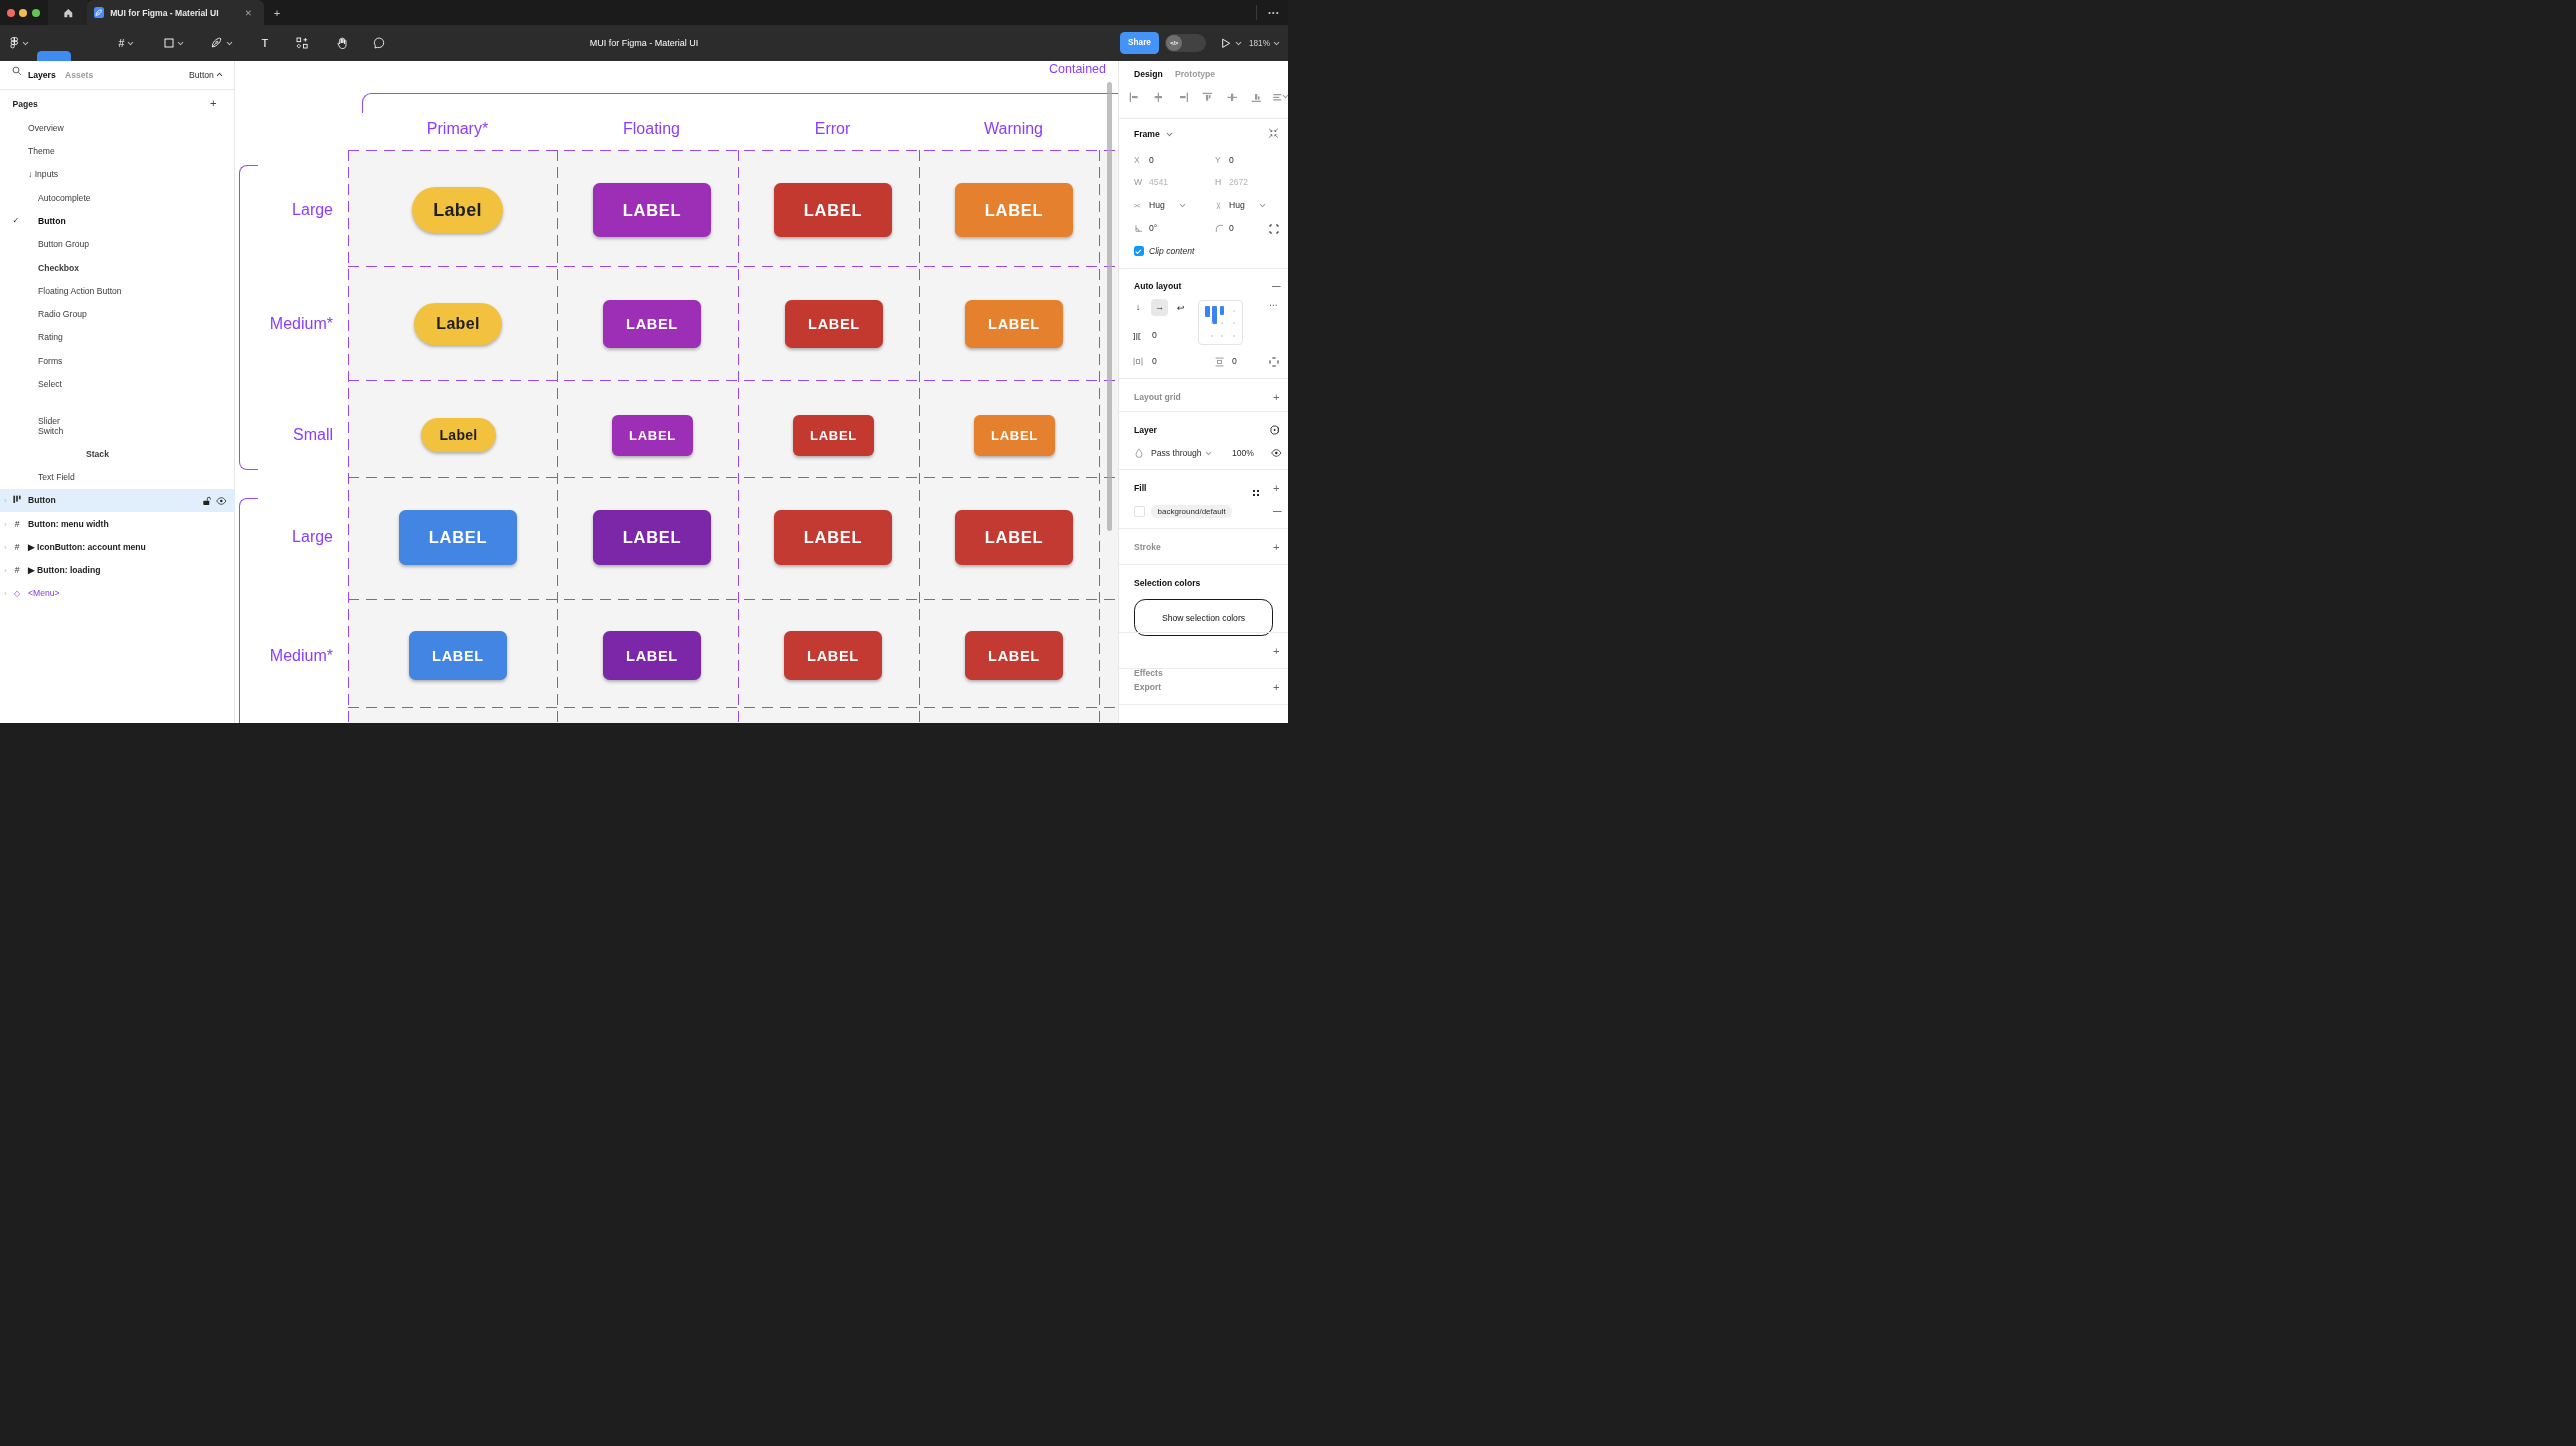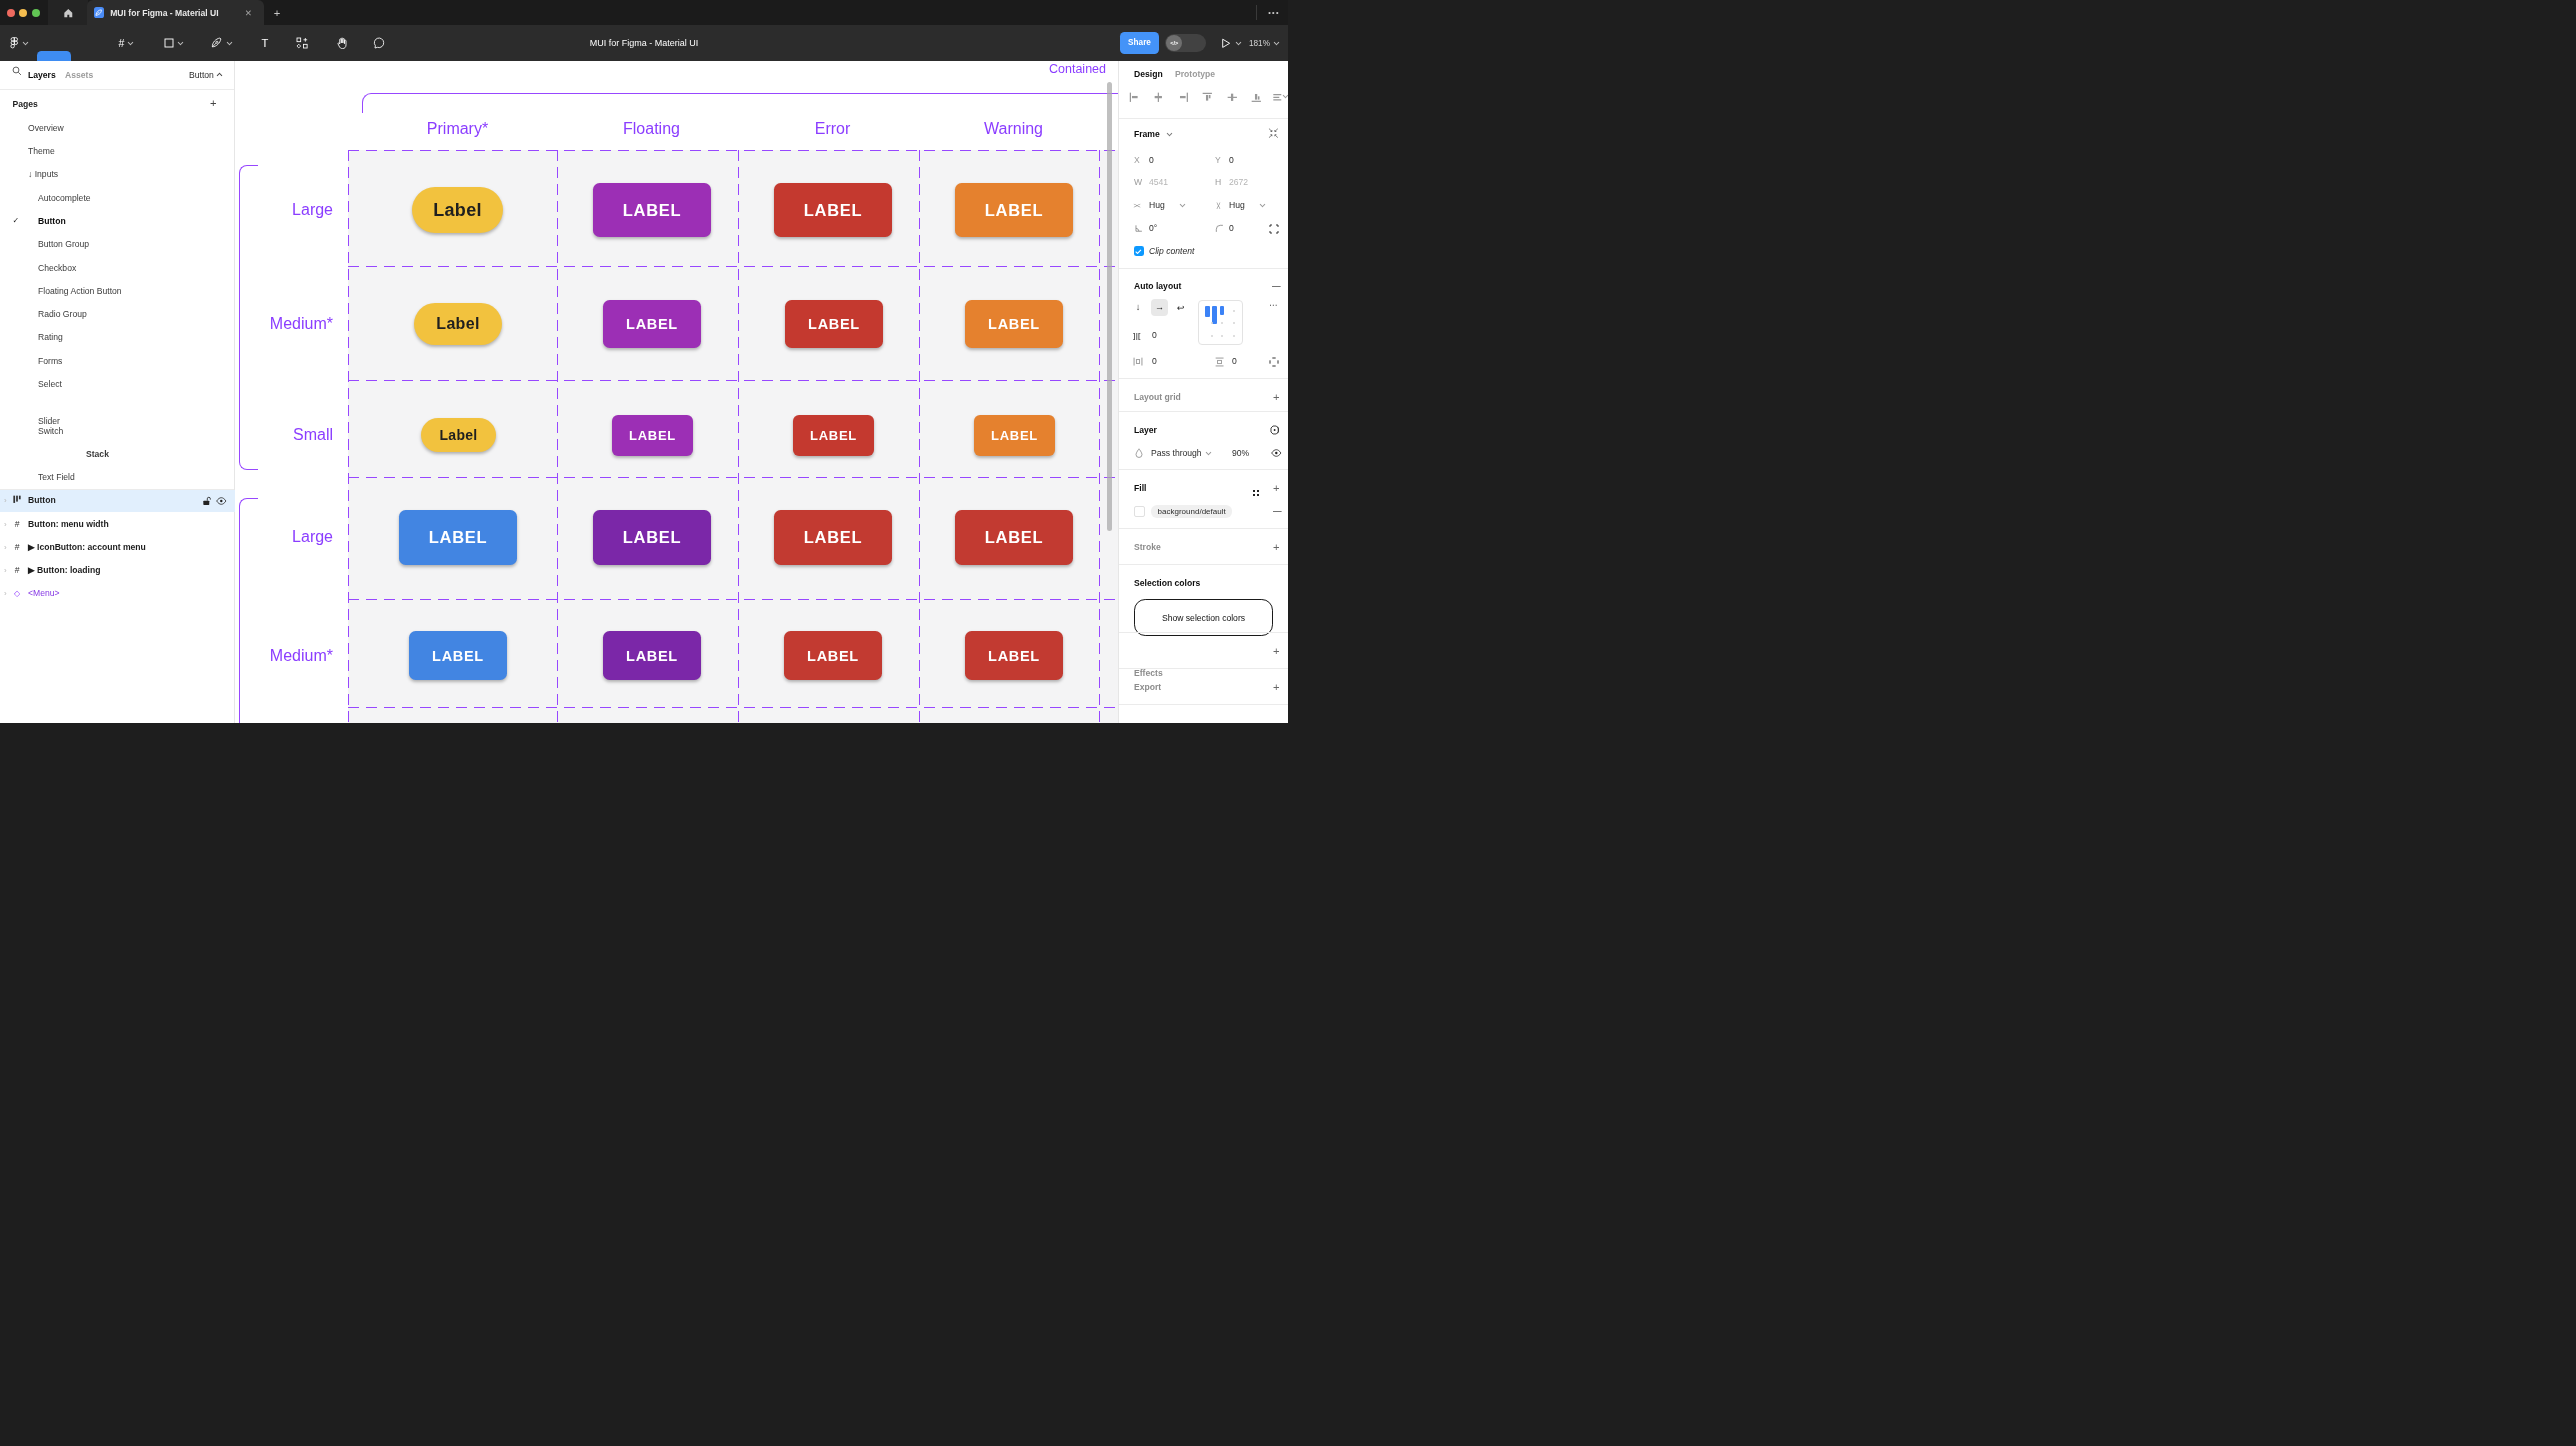--- a/index.html
+++ b/index.html
@@ -212,21 +212,21 @@
           <span style="position: absolute; left: 38px; white-space: nowrap; color: rgb(59, 59, 59); font-weight: 400;">Autocomplete</span>
         </div>
         <div class="pg-row" style="top: 148px;">
           <span class="pg-check">✓</span>
           <span style="position: absolute; left: 38px; white-space: nowrap; color: rgb(13, 13, 13); font-weight: 700;">Button</span>
         </div>
         <div class="pg-row" style="top: 171px;">
           <span style="position: absolute; left: 38px; white-space: nowrap; color: rgb(59, 59, 59); font-weight: 400;">Button Group</span>
         </div>
         <div class="pg-row" style="top: 195px;">
-          <span style="position: absolute; left: 38px; white-space: nowrap; color: rgb(59, 59, 59); font-weight: 400;">Checkbox</span>
+          <span style="position: absolute; left: 38px; white-space: nowrap; color: rgb(59, 59, 59); font-weight: 700;">Checkbox</span>
         </div>
         <div class="pg-row" style="top: 218px;">
           <span style="position: absolute; left: 38px; white-space: nowrap; color: rgb(59, 59, 59); font-weight: 400;">Floating Action Button</span>
         </div>
         <div class="pg-row" style="top: 241px;">
           <span style="position: absolute; left: 38px; white-space: nowrap; color: rgb(59, 59, 59); font-weight: 400;">Radio Group</span>
         </div>
         <div class="pg-row" style="top: 264px;">
           <span style="position: absolute; left: 38px; white-space: nowrap; color: rgb(59, 59, 59); font-weight: 400;">Rating</span>
         </div>
@@ -494,21 +494,21 @@
           <circle cx="7" cy="7.5" r="1.4" fill="#222"></circle>
           <path d="M11.5 2.5c1.8 2.8 1.8 7.2 0 10" fill="none" stroke="#222" stroke-width="1.1"></path>
         </svg>
     </div>
     <div class="in-row" style="top:385px;">
       <svg class="abs" style="left:16px; top:2px;" width="8" height="10" viewBox="0 0 12 15">
           <path d="M6 1.2C6 1.2 1.5 7 1.5 9.7a4.5 4.5 0 009 0C10.5 7 6 1.2 6 1.2z" fill="none" stroke="#888" stroke-width="1.2"></path>
         </svg>
       <span class="abs field-value" style="left:32px;">Pass through</span>
       <span class="chev abs" style="left:87px; top:5.3px; color:#999;"></span>
-      <span class="abs field-value" style="left:113px;">90%</span>
+      <span class="abs field-value" style="left:113px;">100%</span>
       <svg class="abs" style="left:152px; top:3.3px;" width="10.6" height="8" viewBox="0 0 16 12">
           <path d="M1 6c2.2-3.3 4.6-5 7-5s4.8 1.7 7 5c-2.2 3.3-4.6 5-7 5S3.2 9.3 1 6z" fill="none" stroke="#222" stroke-width="1.2"></path>
           <circle cx="8" cy="6" r="1.8" fill="#222"></circle>
         </svg>
     </div>
     <div class="in-divider" style="top:408px;"></div>
 
     <div class="in-row" style="top:420px;">
       <span class="abs sec-title" style="left:15px;">Fill</span>
       <div class="dots4 abs" style="left:134px; top:4.6px;"></div>

